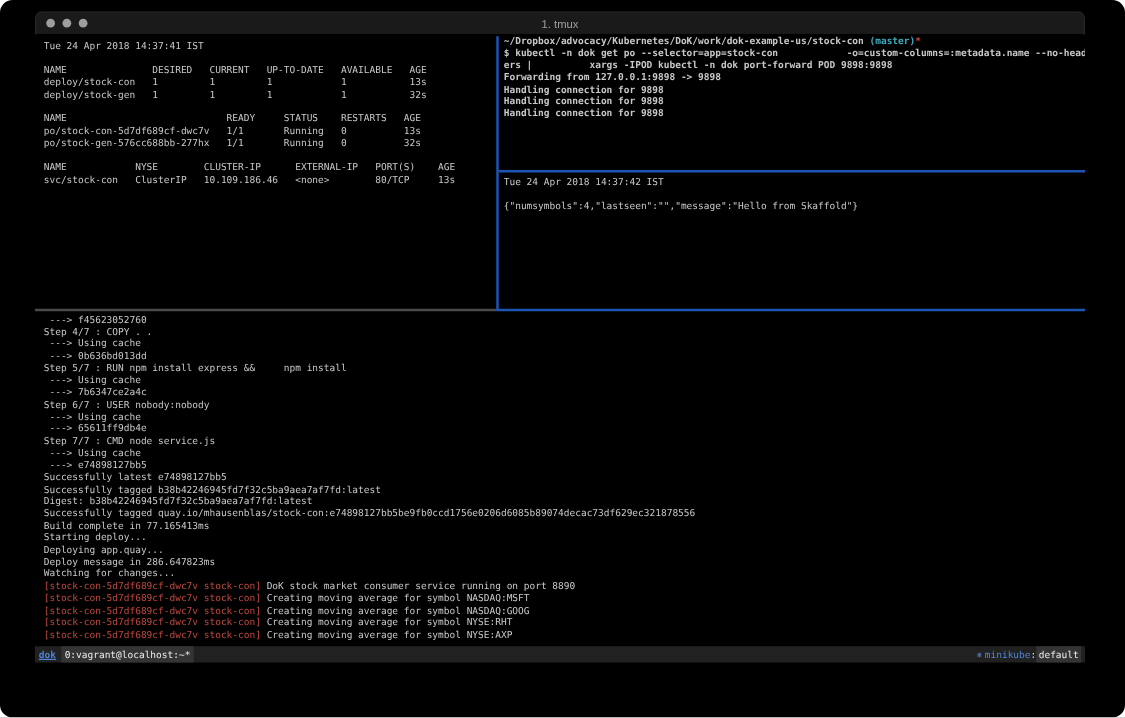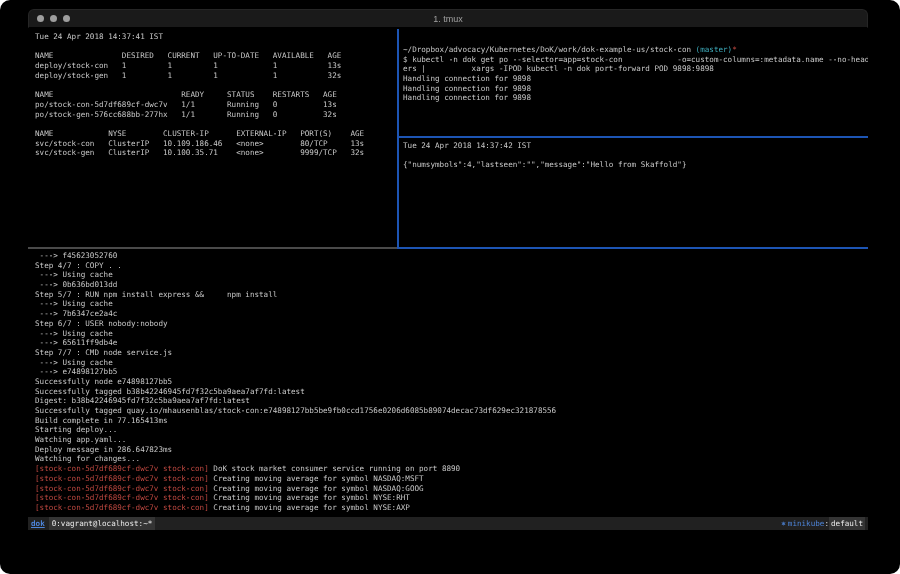--- a/index.html
+++ b/index.html
@@ -13,21 +13,21 @@
             box-sizing:border-box;display:flex;align-items:center;}
   .dots{display:flex;gap:6px;padding-left:8px;z-index:2;}
   .dot{width:7px;height:7px;border-radius:50%;background:#9e9e9e;display:inline-block;}
   .title{position:absolute;left:0;right:0;text-align:center;color:var(--titlebar-text);
          font-size:9px;font-family:"Liberation Sans", sans-serif;}
 
   
   .pane{position:absolute;overflow:hidden;color:var(--terminal-text);font-size:7.6px;}
   .tline{height:9.7px;line-height:9.7px;white-space:pre;}
   .pane-tl{left:35px;top:32px;width:360px;height:214px;}
-  .pane-tr{left:403px;top:45px;width:465px;height:103px;}
+  .pane-tr{left:403px;top:28px;width:465px;height:103px;font-weight:bold;}
   .pane-mr{left:403px;top:141px;width:465px;height:105px;}
   .pane-bottom{left:35px;top:251px;width:833px;height:264px;}
 
   .red{color:var(--red);}
   .cyan{color:var(--cyan);}
 
   
   .divider{position:absolute;}
   .div-v{left:397px;top:29px;width:2px;height:219px;background:var(--pane-border-active);}
   .div-h-mid{left:399px;top:136px;width:469px;height:2px;background:var(--pane-border-active);}
@@ -66,27 +66,27 @@
         <div class="tline"><span>NAME               DESIRED   CURRENT   UP-TO-DATE   AVAILABLE   AGE</span></div>
         <div class="tline"><span>deploy/stock-con   1         1         1            1           13s</span></div>
         <div class="tline"><span>deploy/stock-gen   1         1         1            1           32s</span></div>
         <div class="tline"><span></span></div>
         <div class="tline"><span>NAME                            READY     STATUS    RESTARTS   AGE</span></div>
         <div class="tline"><span>po/stock-con-5d7df689cf-dwc7v   1/1       Running   0          13s</span></div>
         <div class="tline"><span>po/stock-gen-576cc688bb-277hx   1/1       Running   0          32s</span></div>
         <div class="tline"><span></span></div>
         <div class="tline"><span>NAME            NYSE        CLUSTER-IP      EXTERNAL-IP   PORT(S)    AGE</span></div>
         <div class="tline"><span>svc/stock-con   ClusterIP   10.109.186.46   &lt;none&gt;        80/TCP     13s</span></div>
-        <div class="tline"><span>svc/stock-gen   ClusterIP   10.100.35.71    &lt;none&gt;        9999/TCP   32s</span></div>
       </div>
 
     <div class="pane pane-tr">
         <div class="tline"><span>~/Dropbox/advocacy/Kubernetes/DoK/work/dok-example-us/stock-con </span><span class="cyan">(master)</span><span class="red">*</span></div>
         <div class="tline"><span>$ kubectl -n dok get po --selector=app=stock-con            -o=custom-columns=:metadata.name --no-head</span></div>
         <div class="tline"><span>ers |          xargs -IPOD kubectl -n dok port-forward POD 9898:9898</span></div>
+        <div class="tline"><span>Forwarding from 127.0.0.1:9898 -&gt; 9898</span></div>
         <div class="tline"><span>Handling connection for 9898</span></div>
         <div class="tline"><span>Handling connection for 9898</span></div>
         <div class="tline"><span>Handling connection for 9898</span></div>
       </div>
 
     <div class="pane pane-mr">
         <div class="tline"><span>Tue 24 Apr 2018 14:37:42 IST</span></div>
         <div class="tline"><span></span></div>
         <div class="tline"><span>{"numsymbols":4,"lastseen":"","message":"Hello from Skaffold"}</span></div>
       </div>
@@ -98,27 +98,27 @@
         <div class="tline"><span> ---&gt; 0b636bd013dd</span></div>
         <div class="tline"><span>Step 5/7 : RUN npm install express &amp;&amp;     npm install</span></div>
         <div class="tline"><span> ---&gt; Using cache</span></div>
         <div class="tline"><span> ---&gt; 7b6347ce2a4c</span></div>
         <div class="tline"><span>Step 6/7 : USER nobody:nobody</span></div>
         <div class="tline"><span> ---&gt; Using cache</span></div>
         <div class="tline"><span> ---&gt; 65611ff9db4e</span></div>
         <div class="tline"><span>Step 7/7 : CMD node service.js</span></div>
         <div class="tline"><span> ---&gt; Using cache</span></div>
         <div class="tline"><span> ---&gt; e74898127bb5</span></div>
-        <div class="tline"><span>Successfully node e74898127bb5</span></div>
+        <div class="tline"><span>Successfully latest e74898127bb5</span></div>
         <div class="tline"><span>Successfully tagged b38b42246945fd7f32c5ba9aea7af7fd:latest</span></div>
         <div class="tline"><span>Digest: b38b42246945fd7f32c5ba9aea7af7fd:latest</span></div>
         <div class="tline"><span>Successfully tagged quay.io/mhausenblas/stock-con:e74898127bb5be9fb0ccd1756e0206d6085b89074decac73df629ec321878556</span></div>
         <div class="tline"><span>Build complete in 77.165413ms</span></div>
         <div class="tline"><span>Starting deploy...</span></div>
-        <div class="tline"><span>Watching app.yaml...</span></div>
+        <div class="tline"><span>Deploying app.quay...</span></div>
         <div class="tline"><span>Deploy message in 286.647823ms</span></div>
         <div class="tline"><span>Watching for changes...</span></div>
         <div class="tline"><span class="red">[stock-con-5d7df689cf-dwc7v stock-con]</span><span> DoK stock market consumer service running on port 8890</span></div>
         <div class="tline"><span class="red">[stock-con-5d7df689cf-dwc7v stock-con]</span><span> Creating moving average for symbol NASDAQ:MSFT</span></div>
         <div class="tline"><span class="red">[stock-con-5d7df689cf-dwc7v stock-con]</span><span> Creating moving average for symbol NASDAQ:GOOG</span></div>
         <div class="tline"><span class="red">[stock-con-5d7df689cf-dwc7v stock-con]</span><span> Creating moving average for symbol NYSE:RHT</span></div>
         <div class="tline"><span class="red">[stock-con-5d7df689cf-dwc7v stock-con]</span><span> Creating moving average for symbol NYSE:AXP</span></div>
       </div>
 
     <div class="divider div-v"></div>

